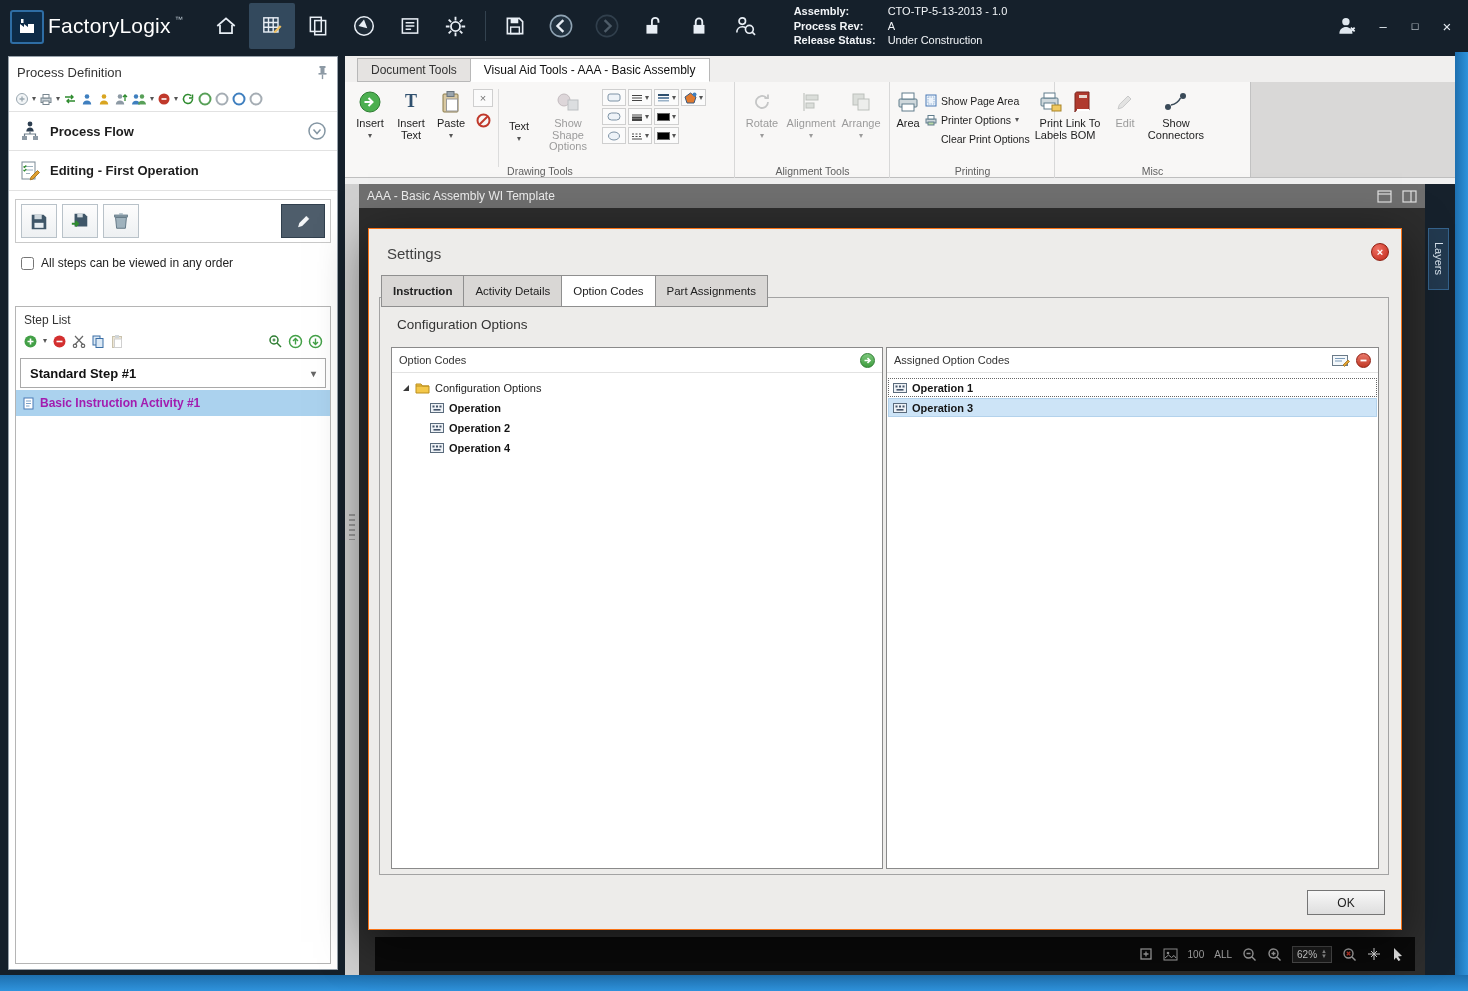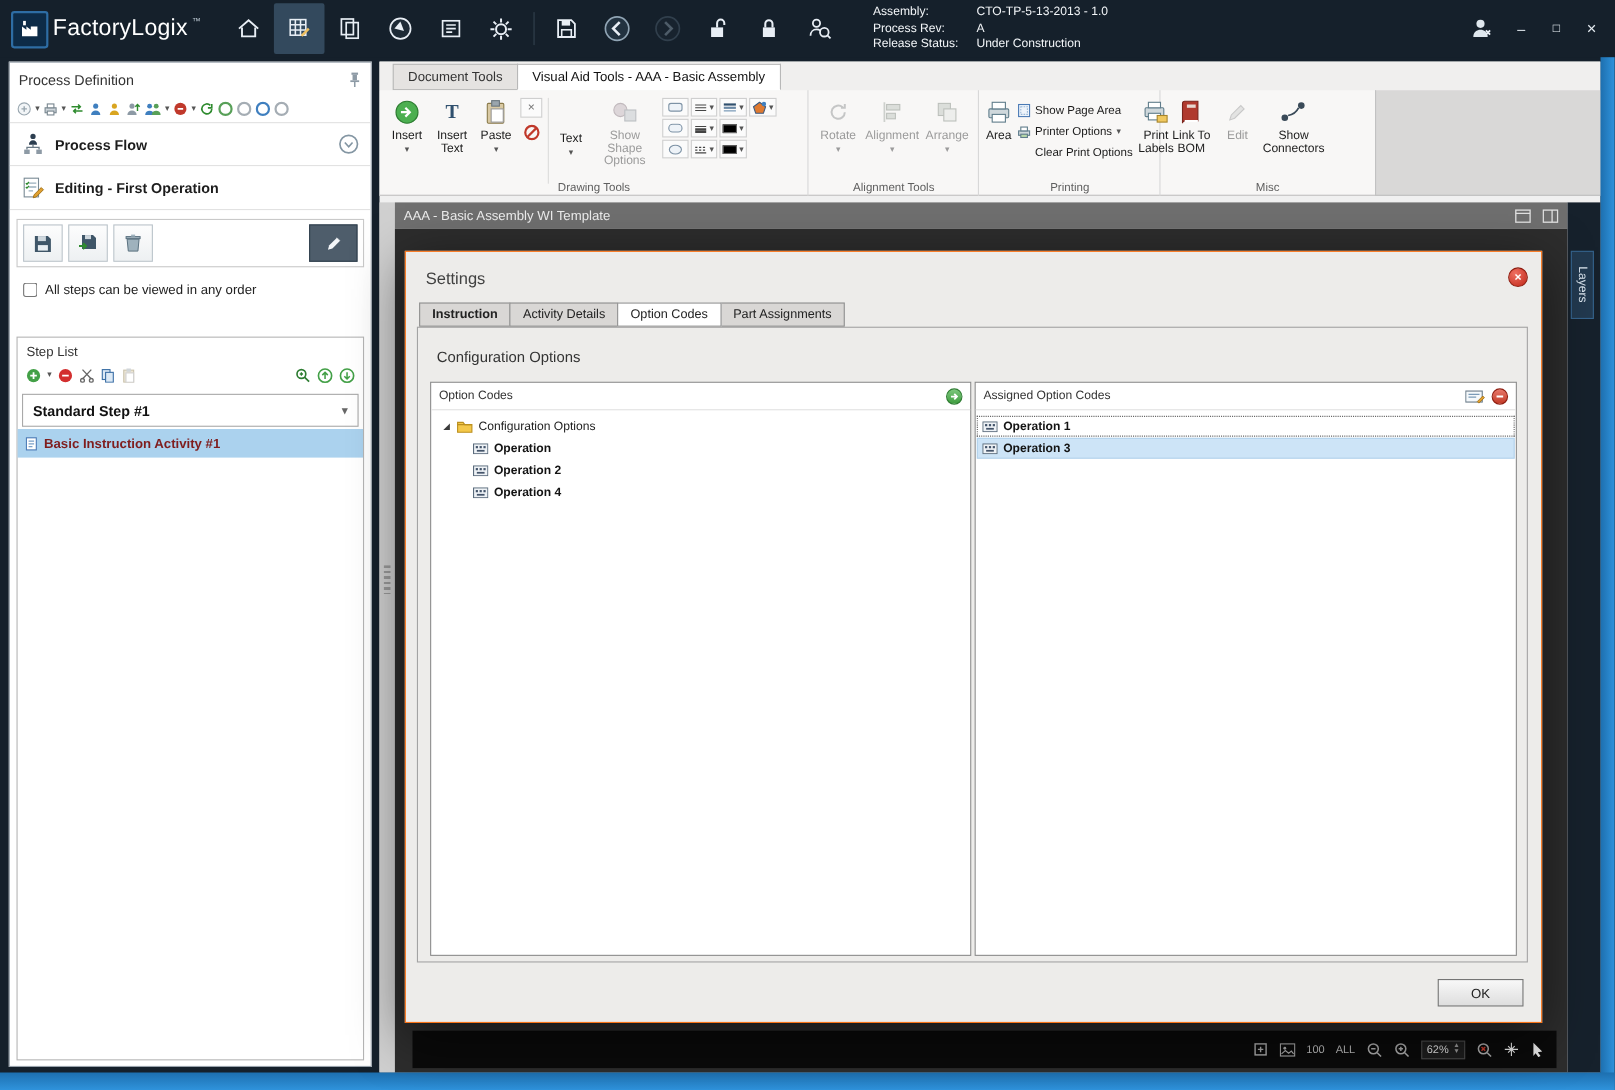--- a/index.html
+++ b/index.html
@@ -15,21 +15,21 @@
 .logo-badge{width:34px;height:34px;margin-top:2px;background:#0d2b47;border:2px solid #2e6da4;border-radius:3px;display:flex;align-items:center;justify-content:center}
 .logo-text{font-size:21px;color:#fff;margin-top:6px;letter-spacing:.2px}
 .logo-tm{font-size:8px;color:#b9c5cf;margin-top:7px}
 .tb-icons{display:flex;align-items:center;margin-left:10px}
 .tb-btn{width:46px;height:46px;display:flex;align-items:center;justify-content:center;border-radius:2px}
 .tb-btn.active{background:#33495d}
 .tb-btn.dim svg{opacity:.45}
 .tb-sep{width:1px;height:30px;background:#33424f;margin:0 6px}
 .tb-info{margin-left:26px;font-size:11px;line-height:14.5px;color:#f2f5f8}
 .tb-info .row{display:flex}
-.tb-info .lbl{font-weight:normal;width:94px}
+.tb-info .lbl{font-weight:bold;width:94px}
 .tb-right{margin-left:auto;display:flex;align-items:center;gap:6px;padding-right:8px}
 .win-btn{width:26px;height:22px;display:flex;align-items:center;justify-content:center;color:#e6edf3;font-size:13px}
 
 
 #sidebar{position:absolute;left:8px;top:56px;width:330px;height:914px;background:#fff;border:1px solid #98a2ab;font-size:12px;color:#222}
 .sb-head{height:30px;display:flex;align-items:center;padding:0 8px;font-size:13px;color:#333}
 .sb-head .sp{flex:1}
 .sb-tools{height:24px;display:flex;align-items:center;gap:3px;padding:0 6px}
 .si{height:16px;display:flex;align-items:center;justify-content:center}
 .sb-row{height:40px;display:flex;align-items:center;gap:9px;padding:0 10px;border-top:1px solid #e2e2e2;border-bottom:1px solid #e2e2e2}
@@ -39,21 +39,21 @@
 .act-btn{width:36px;height:34px;border:1px solid #b9c2c9;background:linear-gradient(#fdfdfd,#edf0f2);display:flex;align-items:center;justify-content:center}
 .act-btn.dark{margin-left:auto;width:44px;background:#4e5d6b;border-color:#31404e}
 .sb-check{display:flex;gap:7px;align-items:center;padding:9px 12px;font-size:12px;color:#222}
 .steplist{position:absolute;left:6px;right:6px;top:249px;bottom:5px;border:1px solid #b5b5b5}
 .sl-title{padding:6px 8px 2px;font-size:12px;color:#333}
 .sl-tools{height:24px;display:flex;align-items:center;gap:5px;padding:0 7px}
 .sl-tools .sp{flex:1}
 .step-row{margin:5px 4px 0;border:1px solid #a9a9a9;height:30px;display:flex;align-items:center;padding:0 9px;font-weight:bold;font-size:13px;color:#111;background:#fff}
 .step-row .sp{flex:1}
 .step-chevron{color:#666;font-size:10px}
-.activity-row{margin-top:2px;height:26px;background:#abd2ee;display:flex;align-items:center;gap:6px;padding:0 7px;font-weight:bold;font-size:12px;color:#7f1d1d}
+.activity-row{margin-top:2px;height:26px;background:#abd2ee;display:flex;align-items:center;gap:6px;padding:0 7px;font-weight:bold;font-size:12px;color:#a21caf}
 
 
 #main{position:absolute;left:345px;top:56px;width:1110px;height:919px;background:#f0f0f0}
 .tabstrip{position:absolute;left:0;top:0;right:0;height:26px;background:#f0efee;display:flex;align-items:flex-end;padding-left:12px}
 .dtab-main{height:24px;display:flex;align-items:center;padding:0 13px;font-size:12px;color:#333;background:#e5e3e1;border:1px solid #b8b8b8;margin-right:-1px}
 .dtab-main.active{background:#fff;border-bottom-color:#fff;color:#111;z-index:2}
 .ribbon{position:absolute;left:0;top:26px;right:0;height:96px;background:#f8f7f6;border-bottom:1px solid #bfbfbf;display:flex}
 .gray-panel{position:absolute;left:905px;top:26px;width:205px;height:96px;background:#d9d8d7;border-left:1px solid #c2c2c2;border-bottom:1px solid #bfbfbf}
 .rgroup{position:relative;height:96px;padding:3px 4px 16px;display:flex;align-items:flex-start;border-right:1px solid #d8d8d8}
 .rglabel{position:absolute;bottom:1px;left:0;right:0;text-align:center;font-size:10.5px;color:#5f5f5f}
@@ -81,21 +81,21 @@
 .zb-spin{display:flex;align-items:center;background:#1d1d1d;border:1px solid #4a4a4a;height:17px;padding:0 4px;color:#ddd;font-size:10px;gap:4px}
 .zb-arrows{display:flex;flex-direction:column;font-size:6px;color:#999;line-height:5px}
 .rightstrip{position:absolute;right:0;top:128px;width:30px;bottom:0;background:#16212c}
 .layers-tab{position:absolute;left:3px;top:44px;width:21px;height:62px;background:#22394f;border:1px solid #35638c;color:#d9e4ee;font-size:11px;writing-mode:vertical-rl;display:flex;align-items:center;justify-content:center}
 
 
 .modal{position:absolute;left:23px;top:172px;width:1034px;height:702px;background:#edecea;border:1px solid #f97316;box-shadow:0 12px 45px rgba(0,0,0,.55);z-index:40}
 .dlg-title{position:absolute;left:18px;top:16px;font-size:15px;color:#414141}
 .dlg-close{position:absolute;right:12px;top:14px;width:18px;height:18px;border-radius:50%;background:radial-gradient(circle at 35% 30%,#ef7063,#c02718);border:1px solid #8f1d10;color:#fff;font-size:11px;font-weight:bold;display:flex;align-items:center;justify-content:center}
 .dlg-tabs{position:absolute;left:12px;top:46px;display:flex;z-index:3}
-.dtab{height:22px;padding:0 11px;font-size:11.5px;color:#222;background:#d9d7d5;border:1px solid #8f8f8f;margin-right:-1px;display:flex;align-items:center}
+.dtab{height:32px;padding:0 11px;font-size:11.5px;color:#222;background:#d9d7d5;border:1px solid #8f8f8f;margin-right:-1px;display:flex;align-items:center}
 .dtab.bold{font-weight:bold}
 .dtab.active{background:#fff;position:relative;z-index:4}
 .dlg-region{position:absolute;left:10px;right:12px;top:68px;bottom:54px;border:1px solid #a3a3a3}
 .dlg-heading{position:absolute;left:28px;top:88px;font-size:13.5px;color:#333}
 .listbox{position:absolute;background:#fff;border:1px solid #8a8a8a;top:118px;height:522px}
 .lb-left{left:22px;width:492px}
 .lb-right{left:517px;width:493px}
 .lb-head{height:25px;display:flex;align-items:center;gap:6px;padding:0 7px;border-bottom:1px solid #e2e2e2;font-size:11px;color:#333}
 .lb-head .sp{flex:1}
 .round-btn{width:15px;height:15px;border-radius:50%;display:flex;align-items:center;justify-content:center}

